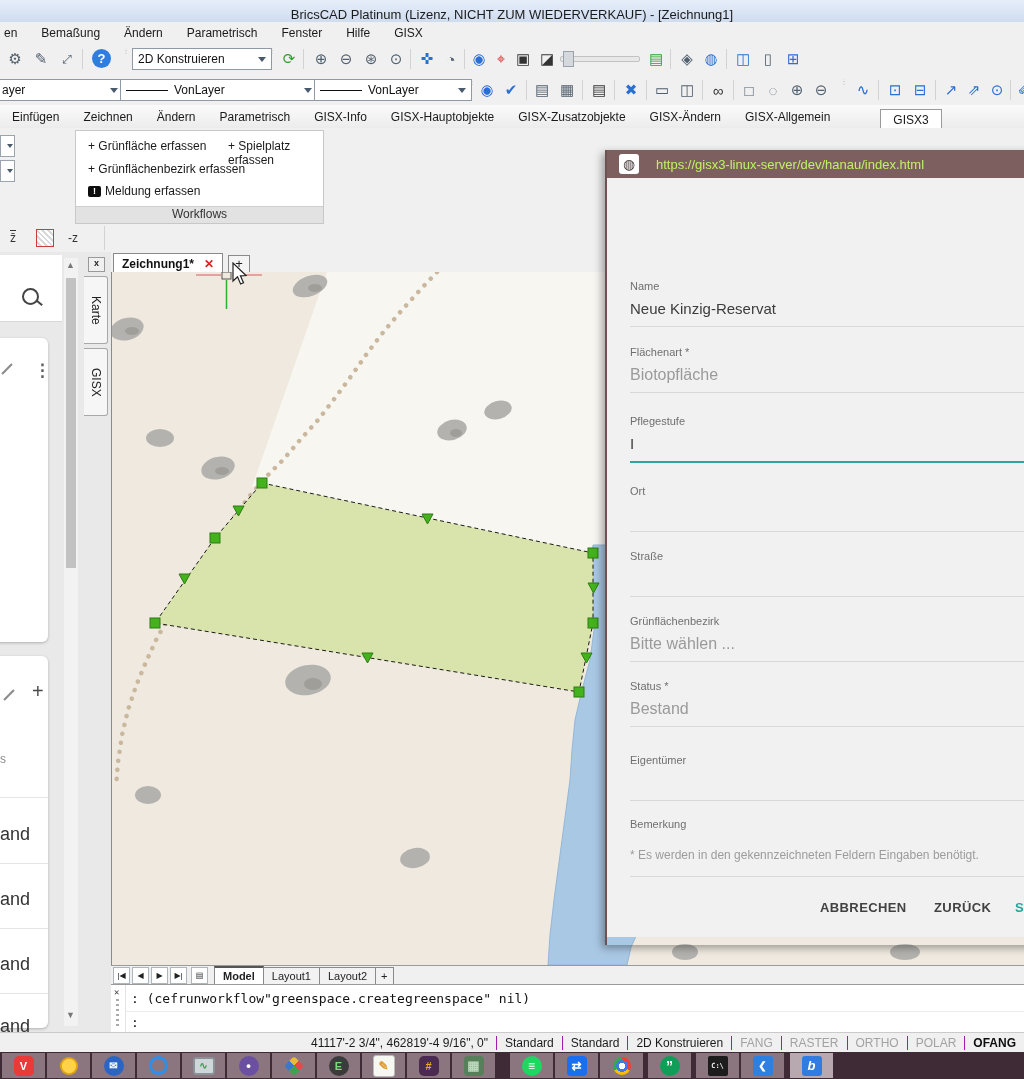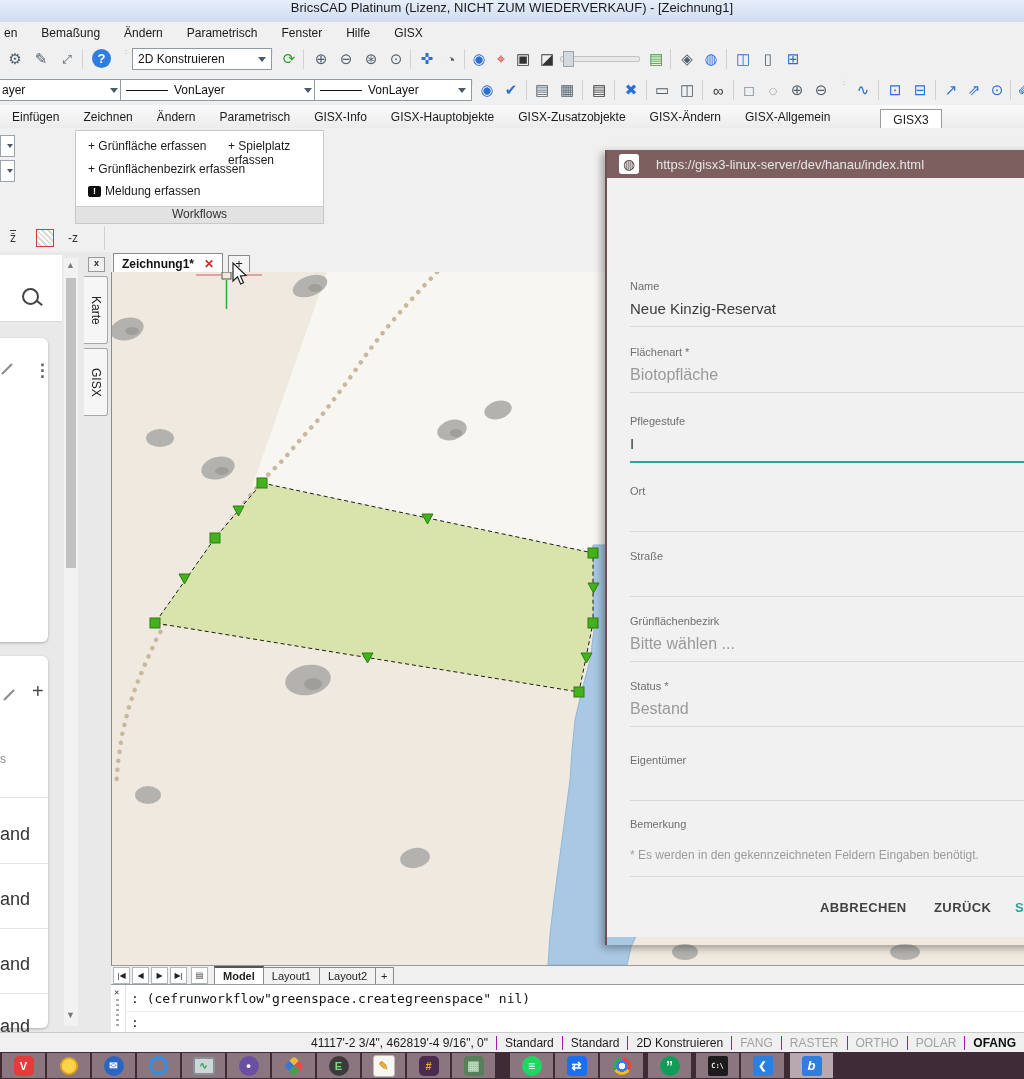--- a/index.html
+++ b/index.html
@@ -1,20 +1,20 @@
 <!DOCTYPE html>
 <html><head>
 <meta charset="utf-8">
 <style>
   html,body{margin:0;padding:0;width:1024px;height:1079px;overflow:hidden;
     font-family:"Liberation Sans",sans-serif;background:#f0f0f0;position:relative}
   .abs{position:absolute}
   
   #titlebar{left:0;top:0;width:1024px;height:22px;background:linear-gradient(#e6eefa,#cfdcef);
-    display:flex;align-items:flex-start;justify-content:center;font-size:13px;color:#1b1b1b}
+    display:flex;align-items:flex-end;justify-content:center;font-size:13px;color:#1b1b1b}
   #menubar{left:0;top:22px;width:1024px;height:22px;background:#f0f0f0;display:flex;
     align-items:center;gap:24px;padding-left:4px;font-size:12px;color:#1a1a1a}
   .menu-item{cursor:default}
   
   #tb1{left:0;top:44px;width:1024px;height:31px;background:#f0f0f0;border-bottom:1px solid #e3e3e3}
   #tb2{left:0;top:75px;width:1024px;height:30px;background:#f0f0f0;border-bottom:1px solid #d8d8d8}
   .ico{position:absolute;top:4px;width:22px;height:22px;display:flex;align-items:center;justify-content:center;
     font-size:15px;color:#51606e;cursor:default}
   .ico.small{font-size:12px}
   .blue{color:#2b6fd4}.green{color:#2e9e2e}.red{color:#d33}.dark{color:#333}
@@ -71,21 +71,21 @@
   #dtab{position:absolute;left:2px;top:1px;height:19px;background:#fff;border:1px solid #8a8a8a;border-bottom:none;
     display:flex;align-items:center;gap:10px;padding:0 8px;font-size:12px;font-weight:bold;color:#111}
   #dtab .x{color:#d22;font-weight:bold;font-size:12px}
   #newtab{position:absolute;left:117px;top:3px;width:20px;height:17px;border:1px solid #8a8a8a;background:#f4f4f4;
     text-align:center;font-size:13px;line-height:16px;color:#222}
   #canvas{left:111px;top:272px;width:913px;height:693px;border-left:1px solid #8a8a8a;background:#efe9df}
   
   #dialog{left:605px;top:150px;width:560px;height:795px;z-index:20;
     border-left:2px solid #6e5253;box-shadow:-3px 3px 8px rgba(0,0,0,.35)}
   #dlgtitle{position:absolute;left:0;top:0;width:100%;height:28px;background:#7d5f60;display:flex;align-items:center}
-  #dlgurl{font-size:13px;color:#e5e5e5;margin-left:49px}
+  #dlgurl{font-size:13px;color:#bef264;margin-left:49px}
   .globe{position:absolute;left:12px;top:4px;width:20px;height:20px;background:#fff;border-radius:3px;
     display:flex;align-items:center;justify-content:center;font-size:14px;color:#3a2d2d}
   #dlgbody{position:absolute;left:0;top:28px;width:100%;height:759px;background:#f2f1f1;overflow:hidden}
   #dlgheader{position:absolute;left:23px;top:40px;font-size:23px;color:#3d3d3d}
   .fld{position:absolute;left:23px;width:515px}
   .flabel{font-size:11px;color:#6f6f6f}
   .fval{position:absolute;left:0;top:20px;font-size:15px;color:#3c3c3c;white-space:nowrap}
   .fval.ph{font-size:16px;color:#9a9a9a}
   .fline{position:absolute;left:0;top:46px;width:100%;height:1px;background:#d8d8d8}
   .fline.focus{height:2px;background:#2aa79b}

